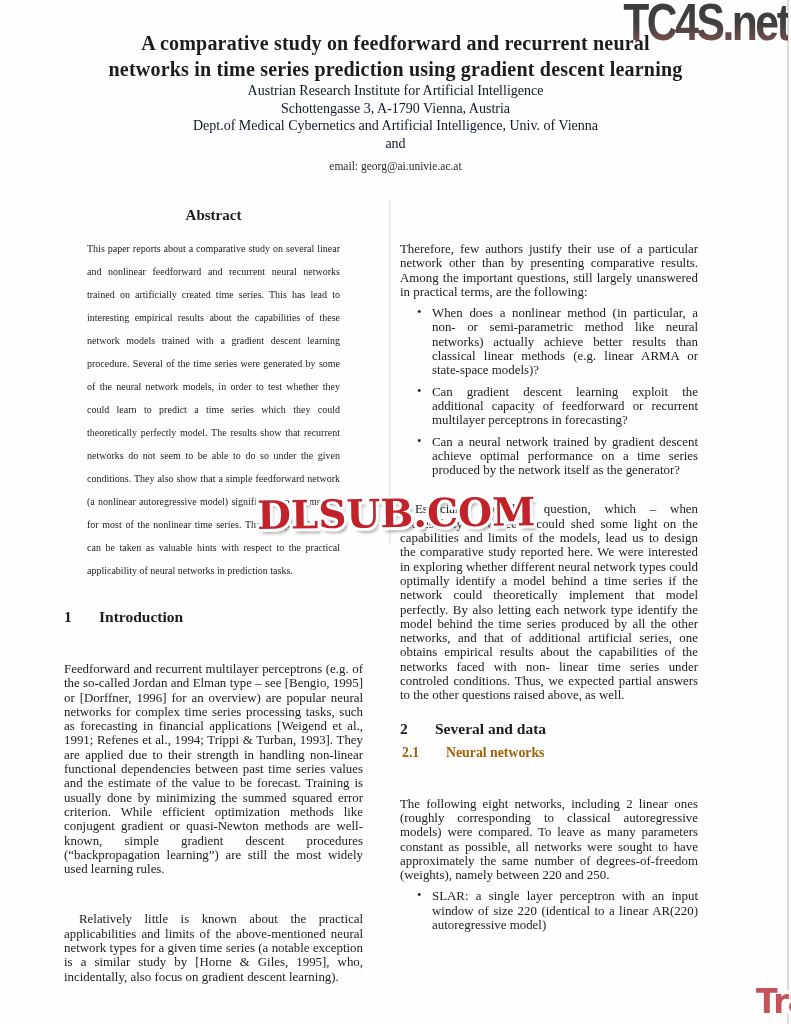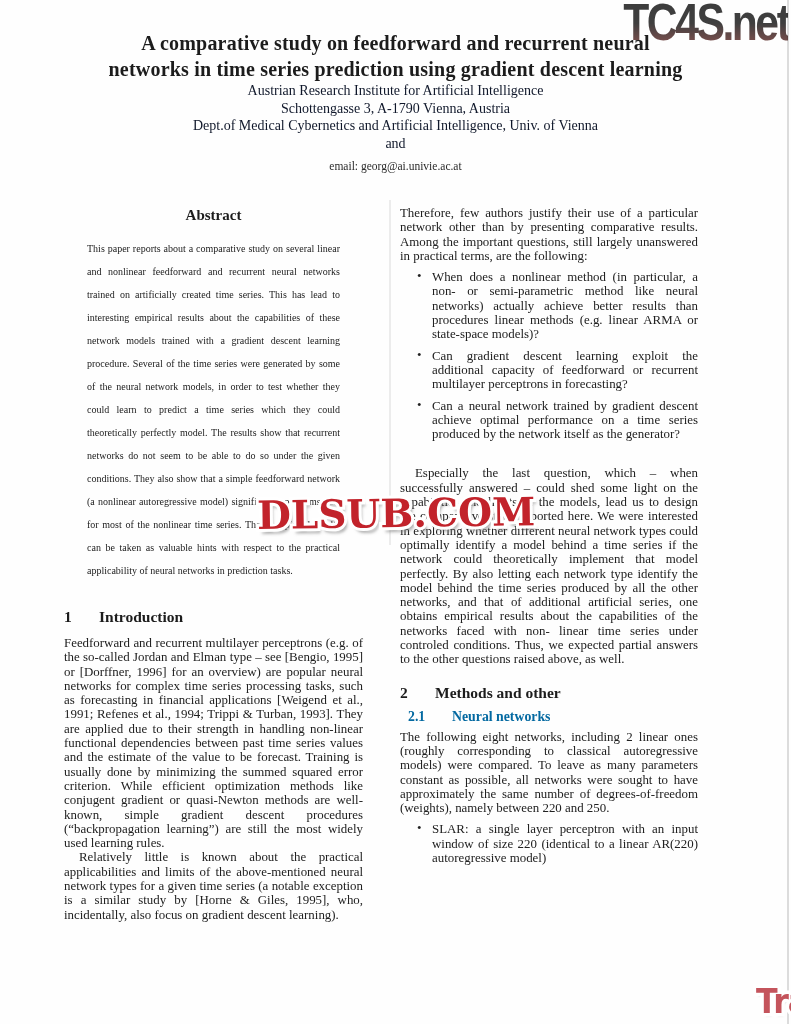--- a/index.html
+++ b/index.html
@@ -16,31 +16,31 @@
   
   .header { position: absolute; top: 30px; left: 0; width: 100%; text-align: center; }
   .title { font-size: 20px; font-weight: bold; line-height: 26px; letter-spacing: .2px; color: #1c1c1c; }
   .authors { font-size: 15px; font-weight: bold; margin-top: 12px; color: #1c1c1c; }
   .affil { font-size: 14px; line-height: 17.5px; color: #0f172a; }
   .email { font-size: 11.5px; margin-top: 8px; color: #2a2a2a; }
 
   
   .col-left  { position: absolute; left: 64px;  top: 207px; width: 299px; }
   .col-right { position: absolute; left: 400px; top: 206px; width: 298px; }
-  .bodytext { font-size: 12.9px; line-height: 14.3px; text-align: justify; hyphens: auto; }
+  .bodytext { font-size: 12.9px; line-height: 14.3px; text-align: justify; hyphens: auto; margin-top: 36px; }
   p { margin: 0; }
   .indent { text-indent: 15px; }
 
   .abstract-heading { text-align: center; font-weight: bold; font-size: 15px; margin: 0 0 13px 0; color: #1c1c1c; }
   .abstract-body { margin: 0 23px; font-size: 10px; line-height: 23px; text-align: justify; hyphens: auto; }
 
   .section-heading { display: flex; font-weight: bold; font-size: 15.5px; color: #1c1c1c; margin: 26px 0 10px 0; }
   .section-heading.methods { margin-top: 17px; margin-bottom: 4px; }
   .section-heading .num { flex: 0 0 35px; }
-  .sub-heading { display: flex; font-weight: bold; font-size: 13.8px; color: #0369a1; margin: 7px 0 5px 8px; font-family: Liberation Serif, serif; }
+  .sub-heading { display: flex; font-weight: bold; font-size: 13.8px; color: #a16207; margin: 7px 0 5px 2px; font-family: Liberation Serif, serif; }
   .sub-heading .num { flex: 0 0 44px; }
 
   ul.bullets { margin: 7px 0 0 0; padding: 0 0 0 32px; list-style: none; }
   ul.bullets li { position: relative; margin-bottom: 7px; text-align: justify; }
   ul.bullets li::before { content: "\2022"; position: absolute; left: -15px; top: -1px; }
 
   .para-gap { margin-top: 25px; }
 
   
   .scan-edge-right { position: absolute; top: 0; right: 2px; width: 2px; height: 100%; background: #bfbfbf; opacity: .55; }
@@ -112,29 +112,29 @@
       <span>Introduction</span>
     </div>
     <p class="bodytext">Feedforward and recurrent multilayer perceptrons (e.g. of the so-called Jordan and Elman type – see [Bengio, 1995] or [Dorffner, 1996] for an overview) are popular neural networks for complex time series processing tasks, such as forecasting in financial applications [Weigend et al., 1991; Refenes et al., 1994; Trippi &amp; Turban, 1993]. They are applied due to their strength in handling non-linear functional dependencies between past time series values and the estimate of the value to be forecast. Training is usually done by minimizing the summed squared error criterion. While efficient optimization methods like conjugent gradient or quasi-Newton methods are well-known, simple gradient descent procedures (“backpropagation learning”) are still the most widely used learning rules.</p>
     <p class="bodytext indent">Relatively little is known about the practical applicabilities and limits of the above-mentioned neural network types for a given time series (a notable exception is a similar study by [Horne &amp; Giles, 1995], who, incidentally, also focus on gradient descent learning).</p>
   </div>
 
   
   <div class="col-right">
     <p class="bodytext">Therefore, few authors justify their use of a particular network other than by presenting comparative results. Among the important questions, still largely unanswered in practical terms, are the following:</p>
     <ul class="bullets bodytext">
-      <li>When does a nonlinear method (in particular, a non- or semi-parametric method like neural networks) actually achieve better results than procedures linear methods (e.g. linear ARMA or state-space models)?</li>
+      <li>When does a nonlinear method (in particular, a non- or semi-parametric method like neural networks) actually achieve better results than classical linear methods (e.g. linear ARMA or state-space models)?</li>
       <li>Can gradient descent learning exploit the additional capacity of feedforward or recurrent multilayer perceptrons in forecasting?</li>
       <li>Can a neural network trained by gradient descent achieve optimal performance on a time series produced by the network itself as the generator?</li>
     </ul>
     <p class="bodytext indent para-gap">Especially the last question, which – when successfully answered – could shed some light on the capabilities and limits of the models, lead us to design the comparative study reported here. We were interested in exploring whether different neural network types could optimally identify a model behind a time series if the network could theoretically implement that model perfectly. By also letting each network type identify the model behind the time series produced by all the other networks, and that of additional artificial series, one obtains empirical results about the capabilities of the networks faced with non- linear time series under controled conditions. Thus, we expected partial answers to the other questions raised above, as well.</p>
 
     <div class="section-heading methods">
       <span class="num">2</span>
-      <span>Methods and other</span>
+      <span>Several and data</span>
     </div>
     <div class="sub-heading">
       <span class="num">2.1</span>
       <span>Neural networks</span>
     </div>
     <p class="bodytext">The following eight networks, including 2 linear ones (roughly corresponding to classical autoregressive models) were compared. To leave as many parameters constant as possible, all networks were sought to have approximately the same number of degrees-of-freedom (weights), namely between 220 and 250.</p>
     <ul class="bullets bodytext">
       <li>SLAR: a single layer perceptron with an input window of size 220 (identical to a linear AR(220) autoregressive model)</li>
     </ul>
   </div>

